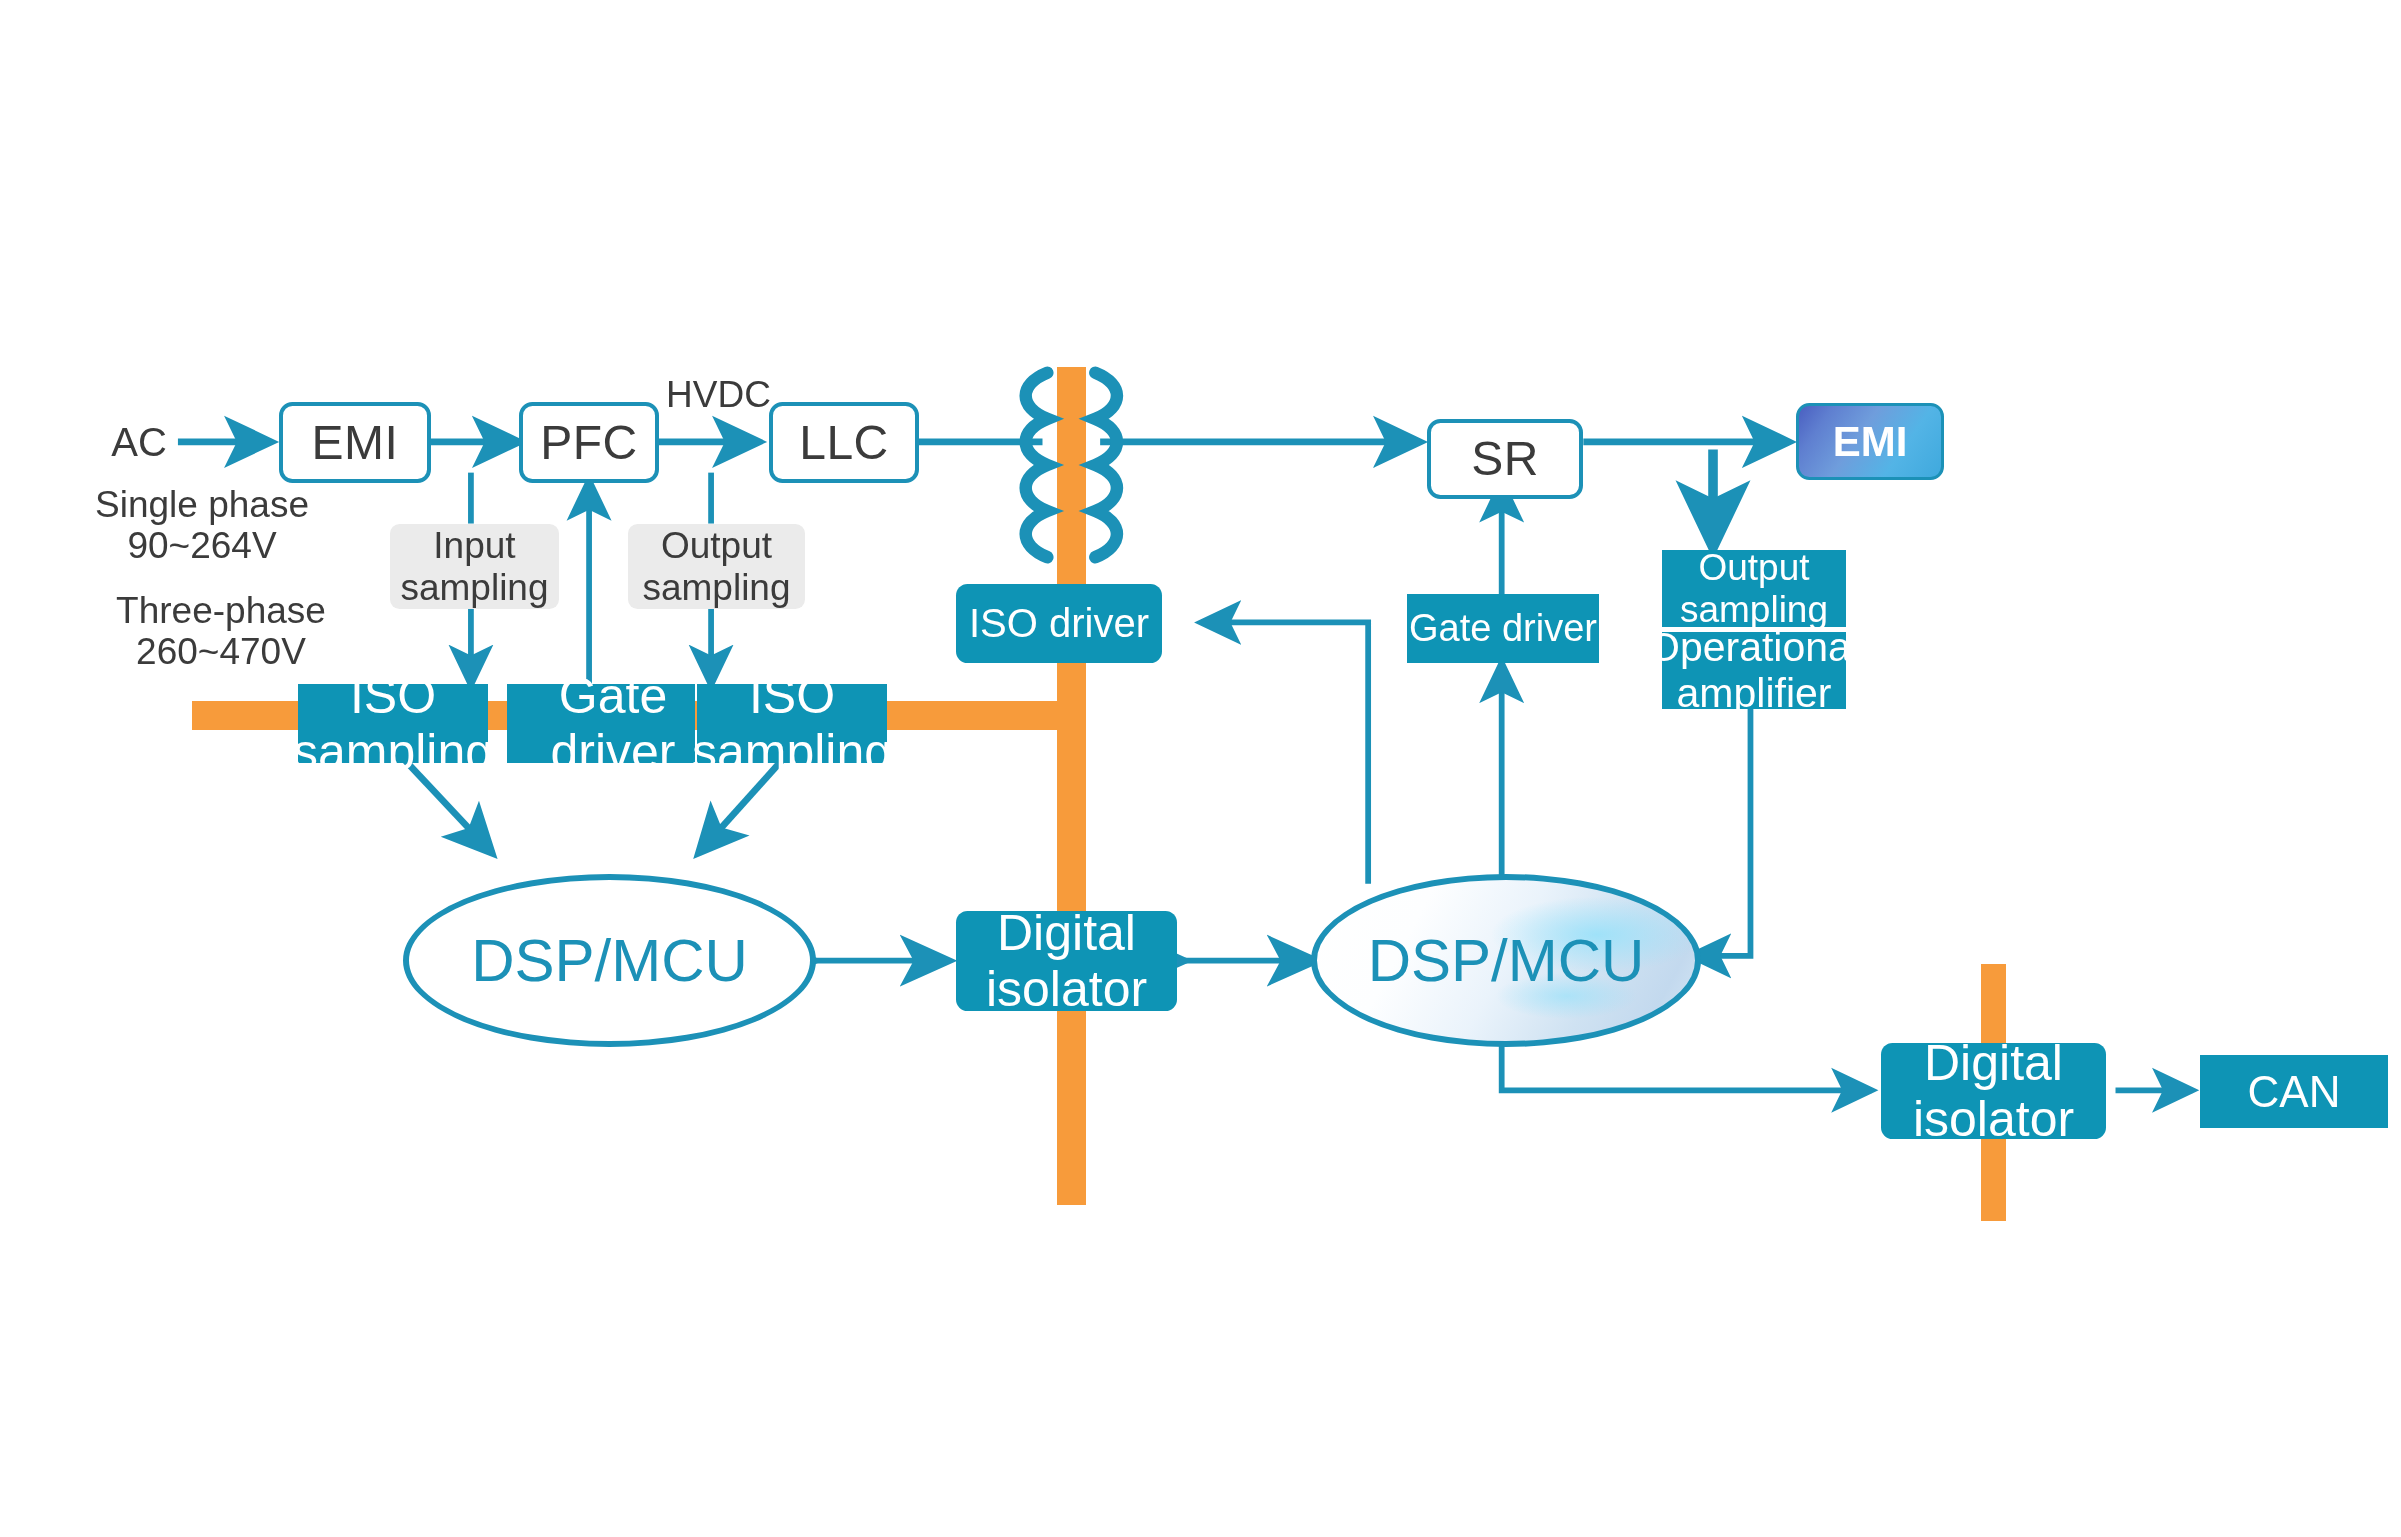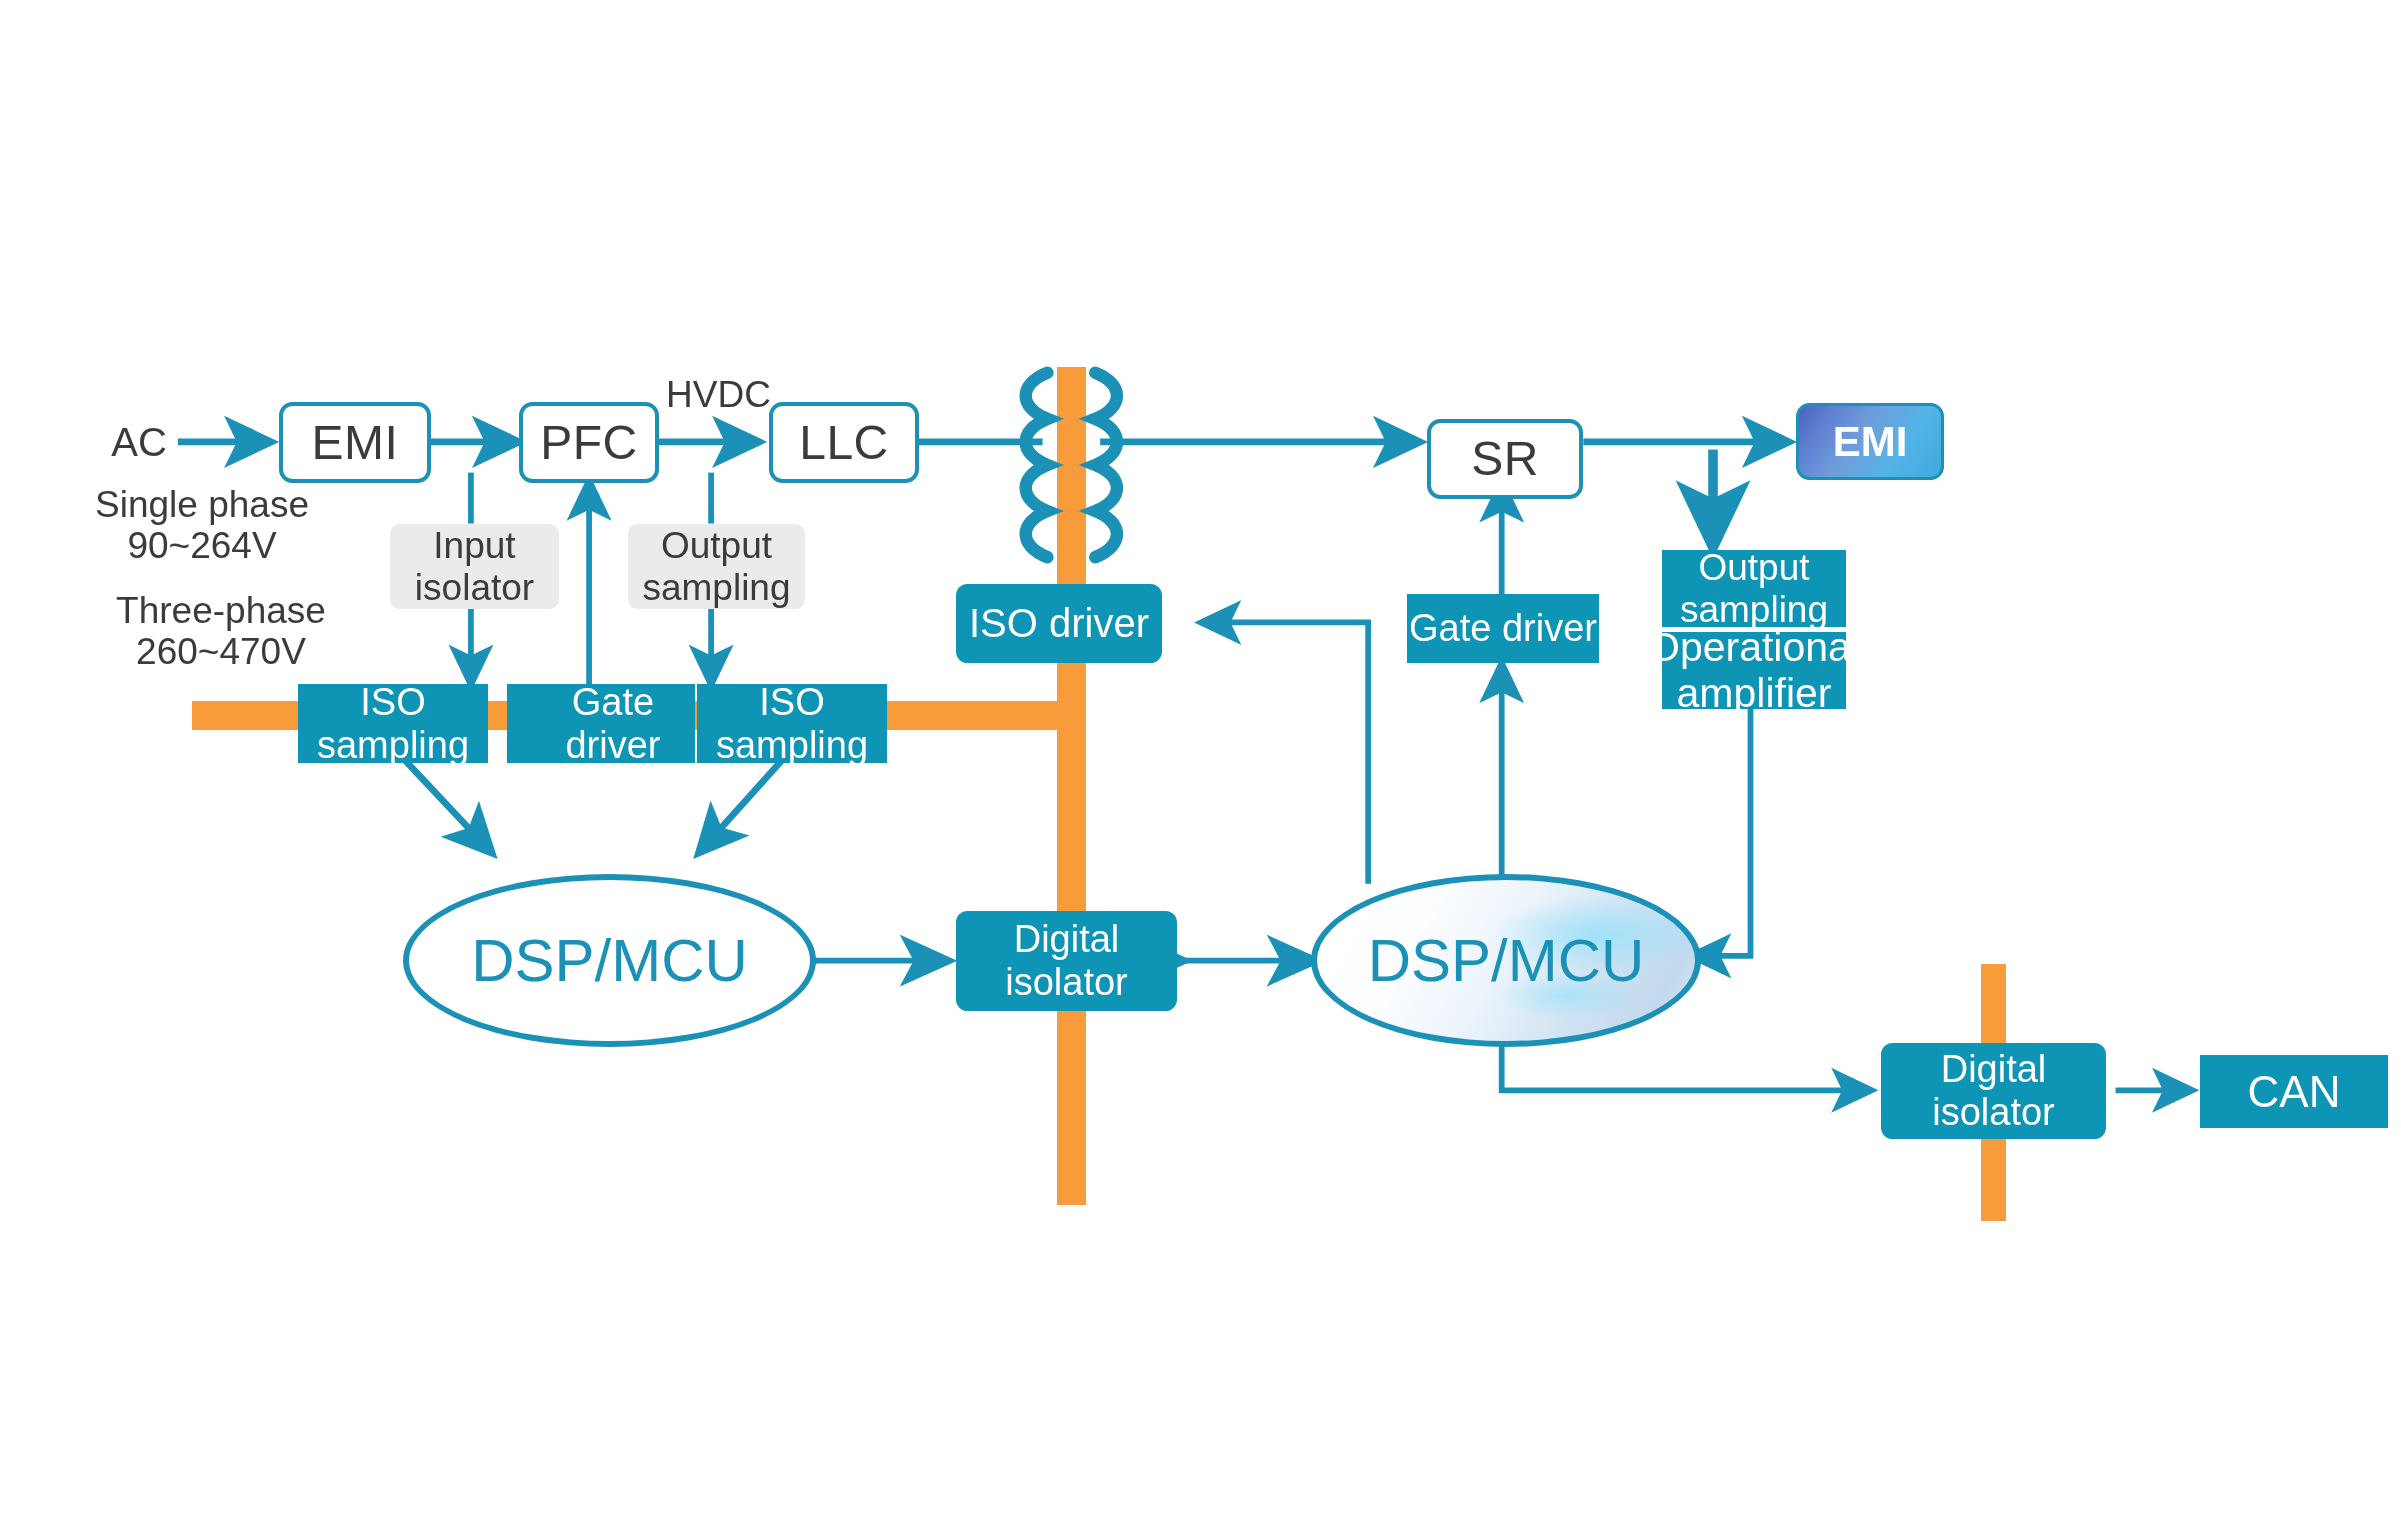--- a/index.html
+++ b/index.html
@@ -42,21 +42,21 @@
     border: 4.8px solid #1C91B7;
     border-radius: 13.4px;
     color: #3b3b3b;
     font-size: 48px;
     letter-spacing: 0.5px;
   }
   
   .teal-box {
     background: #0E94B5;
     color: #ffffff;
-    font-size: 38px;
+    font-size: 50px;
     border: 0;
   }
   .teal-box.rounded {
     border-radius: 11.5px;
   }
   
   .grey-label {
     background: #ebebeb;
     color: #3b3b3b;
     font-size: 37px;
@@ -198,21 +198,21 @@
   <div class="node stage-box" style="left:519px; top:402px; width:140px; height:81px;">PFC</div>
 
   <div class="node stage-box" style="left:769px; top:402px; width:150px; height:81px;">LLC</div>
 
   <div class="node stage-box" style="left:1427px; top:402px; width:156px; height:80px;margin-top:17px;">SR</div>
 
   <div class="node emi-grad" style="position:absolute; display:flex; align-items:center; justify-content:center;
               left:1796px; top:403px; width:148px; height:77px; box-sizing:border-box;">EMI</div>
 
   <div class="node grey-label" style="left:390px; top:524px; width:169px; height:85px;">Input
-isolator</div>
+sampling</div>
 
   <div class="node grey-label" style="left:628px; top:524px; width:177px; height:85px;">Output
 sampling</div>
 
   <div class="node teal-box" style="left:298px; top:684px; width:190px; height:79px;">ISO
 sampling</div>
 
   <div class="node teal-box" style="left:507px; top:684px; width:188px; height:79px;padding-left:24px;">Gate
 driver</div>
 

